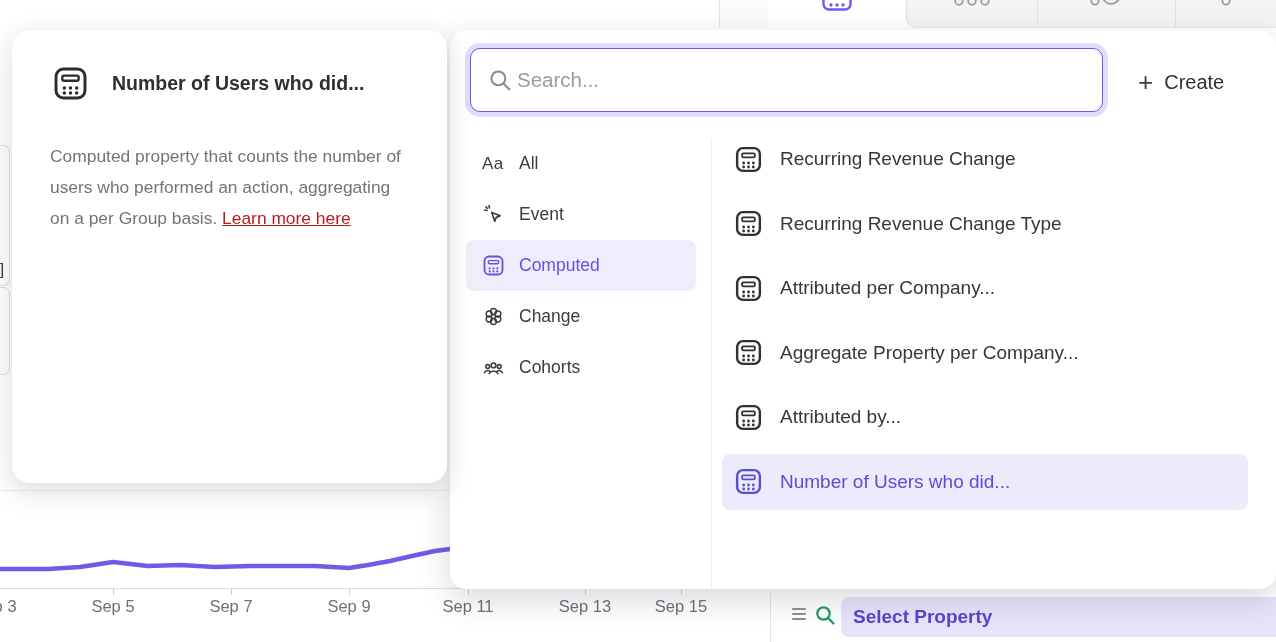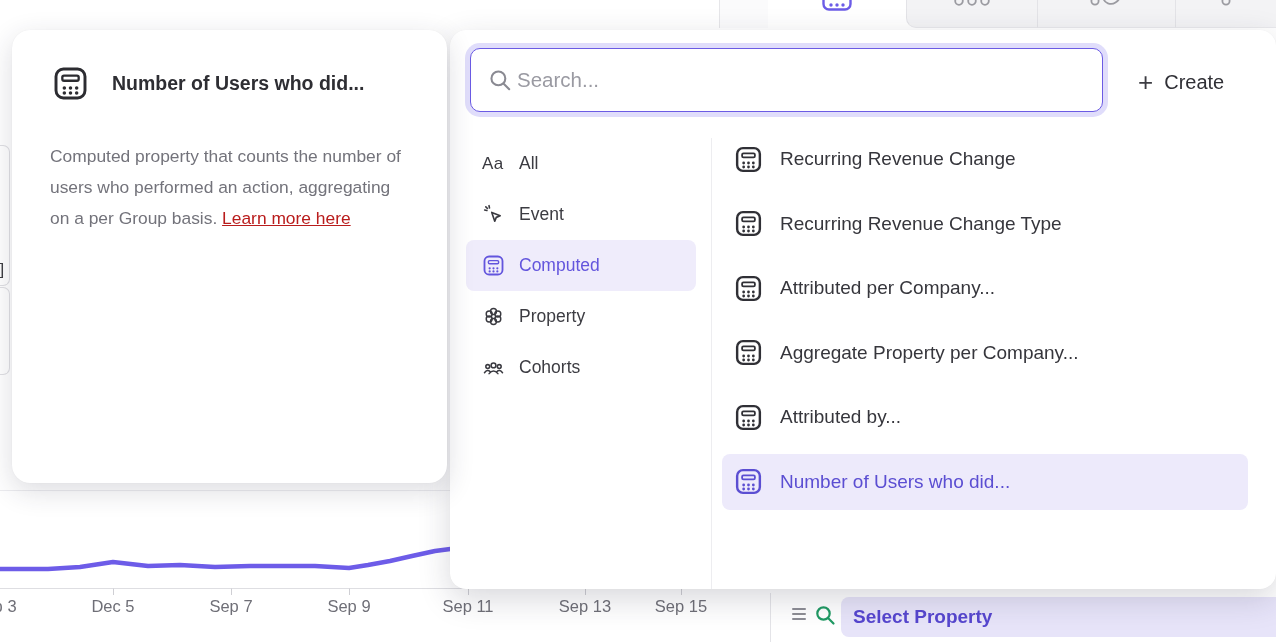--- a/index.html
+++ b/index.html
@@ -130,21 +130,21 @@
         <line x1="231.5" x2="231.5" y1="588.5" y2="595"></line>
         <line x1="349.5" x2="349.5" y1="588.5" y2="595"></line>
         <line x1="468.5" x2="468.5" y1="588.5" y2="595"></line>
         <line x1="585.5" x2="585.5" y1="588.5" y2="595"></line>
         <line x1="681.5" x2="681.5" y1="588.5" y2="595"></line>
       </g>
     <polyline id="trend-line" fill="none" stroke-width="4.5" stroke-linecap="round" stroke-linejoin="round" points="0,569 48,569 80,567 113,562 148,566 180,565 215,567 250,566 285,566 315,566 349,568 368,565 390,561 412,556 435,551 458,548" stroke="#6D5CE8"></polyline>
   </svg>
   <div id="x-axis">
       <div class="x-label" style="left: -5px;">Sep 3</div>
-      <div class="x-label" style="left: 113px;">Dec 5</div>
+      <div class="x-label" style="left: 113px;">Sep 5</div>
       <div class="x-label" style="left: 231px;">Sep 7</div>
       <div class="x-label" style="left: 349px;">Sep 9</div>
       <div class="x-label" style="left: 468px;">Sep 11</div>
       <div class="x-label" style="left: 585px;">Sep 13</div>
       <div class="x-label" style="left: 681px;">Sep 15</div>
     </div>
 
   <div class="abs br-vsep"></div>
   <div class="abs hamburger">
       <i></i>
@@ -226,21 +226,21 @@
           <span class="cicon">
             <svg width="23" height="23" viewBox="0 0 24 24" fill="none" stroke="currentColor" stroke-width="1.5">
  <circle cx="12" cy="6.8" r="3.1"></circle>
               <circle cx="16.5" cy="9.4" r="3.1"></circle>
               <circle cx="16.5" cy="14.6" r="3.1"></circle>
               <circle cx="12" cy="17.2" r="3.1"></circle>
               <circle cx="7.5" cy="14.6" r="3.1"></circle>
               <circle cx="7.5" cy="9.4" r="3.1"></circle>
             </svg>
           </span>
-          <span>Property</span>
+          <span>Change</span>
         </div>
         <div class="cat-row">
           <span class="cicon">
             <svg width="23" height="23" viewBox="0 0 24 24" fill="none" stroke="currentColor" stroke-width="1.6" stroke-linecap="round">
  <circle cx="6" cy="11" r="2"></circle>
               <circle cx="18" cy="11" r="2"></circle>
  <path d="M2.6 17.4 q3 -4 6 -1"></path>
               <path d="M21.4 17.4 q-3 -4 -6 -1"></path>
  <circle cx="12" cy="9.8" r="2.5"></circle>
               <path d="M7.4 18.4 q4.6 -5.6 9.2 0"></path>

